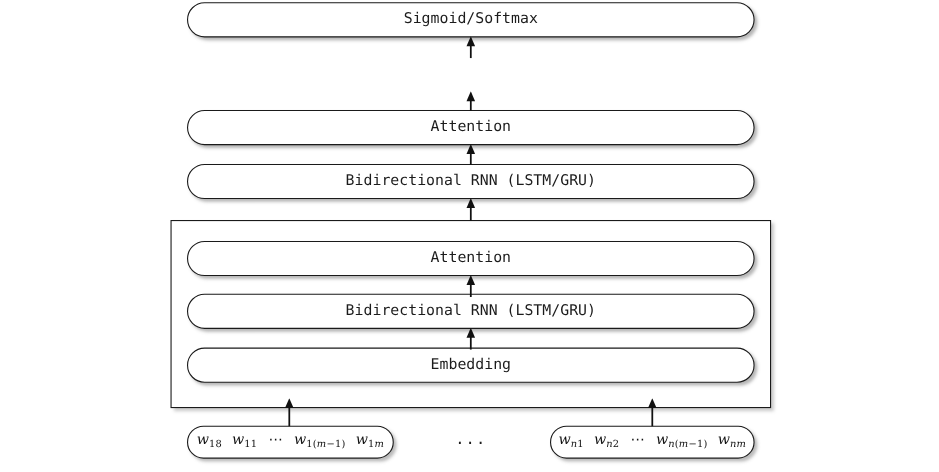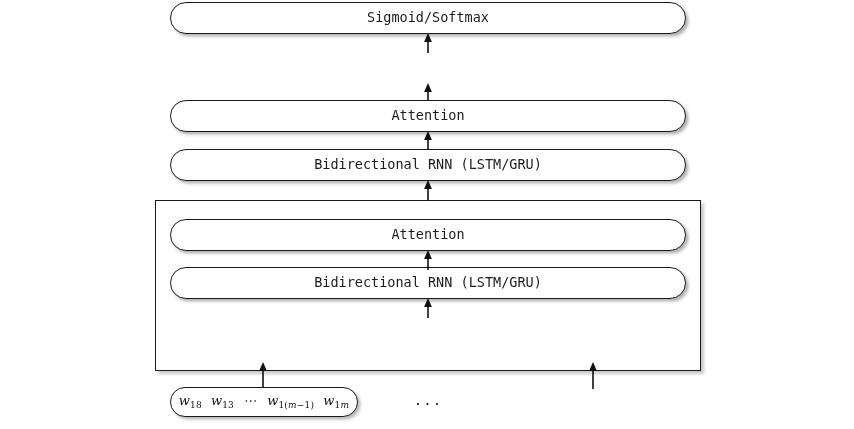--- a/index.html
+++ b/index.html
@@ -145,20 +145,23 @@
   </div>
 
   <div class="layer-box wide" style="top:219px;">
     <span class="label">Attention</span>
   </div>
 
   <div class="layer-box wide" style="top:267px;">
     <span class="label">Bidirectional RNN (LSTM/GRU)</span>
   </div>
 
+  <div class="layer-box wide" style="top:316px;">
+    <span class="label">Embedding</span>
+  </div>
 
 
   <svg class="arrow" style="left:421px; top:33px; height:20px;" viewBox="0 0 14 20">
     <line x1="7" y1="20" x2="7" y2="6" stroke="#111" stroke-width="1.6"></line>
     <polygon points="7,0 3.1,9 10.9,9" fill="#111"></polygon>
   </svg>
 
   <svg class="arrow" style="left:421px; top:83px; height:18px;" viewBox="0 0 14 18">
     <line x1="7" y1="18" x2="7" y2="6" stroke="#111" stroke-width="1.6"></line>
     <polygon points="7,0 3.1,9 10.9,9" fill="#111"></polygon>
@@ -190,23 +193,32 @@
   </svg>
 
   <svg class="arrow" style="left:586px; top:362px; height:27px;" viewBox="0 0 14 27">
     <line x1="7" y1="27" x2="7" y2="6" stroke="#111" stroke-width="1.6"></line>
     <polygon points="7,0 3.1,9 10.9,9" fill="#111"></polygon>
   </svg>
 
   <div class="token-box" style="left:170px; top:387px; width:188px;">
     <span class="mathlabel">
       <span>w</span><sub>18</sub><span class="gap"></span>
-      <span>w</span><sub>13</sub><span class="gap"></span>
+      <span>w</span><sub>11</sub><span class="gap"></span>
       <span class="sep">⋯</span><span class="gap"></span>
       <span>w</span><sub>1(<i>m</i>−1)</sub><span class="gap"></span>
       <span>w</span><sub>1<i>m</i></sub>
     </span>
   </div>
 
+  <div class="token-box" style="left:500px; top:387px; width:186px;">
+    <span class="mathlabel">
+      <span>w</span><sub><i>n</i>1</sub><span class="gap"></span>
+      <span>w</span><sub><i>n</i>2</sub><span class="gap"></span>
+      <span class="sep">⋯</span><span class="gap"></span>
+      <span>w</span><sub><i>n</i>(<i>m</i>−1)</sub><span class="gap"></span>
+      <span>w</span><sub><i>nm</i></sub>
+    </span>
+  </div>
 
   <div id="token-ellipsis">...</div>
 
 </div>
 
 </body></html>

